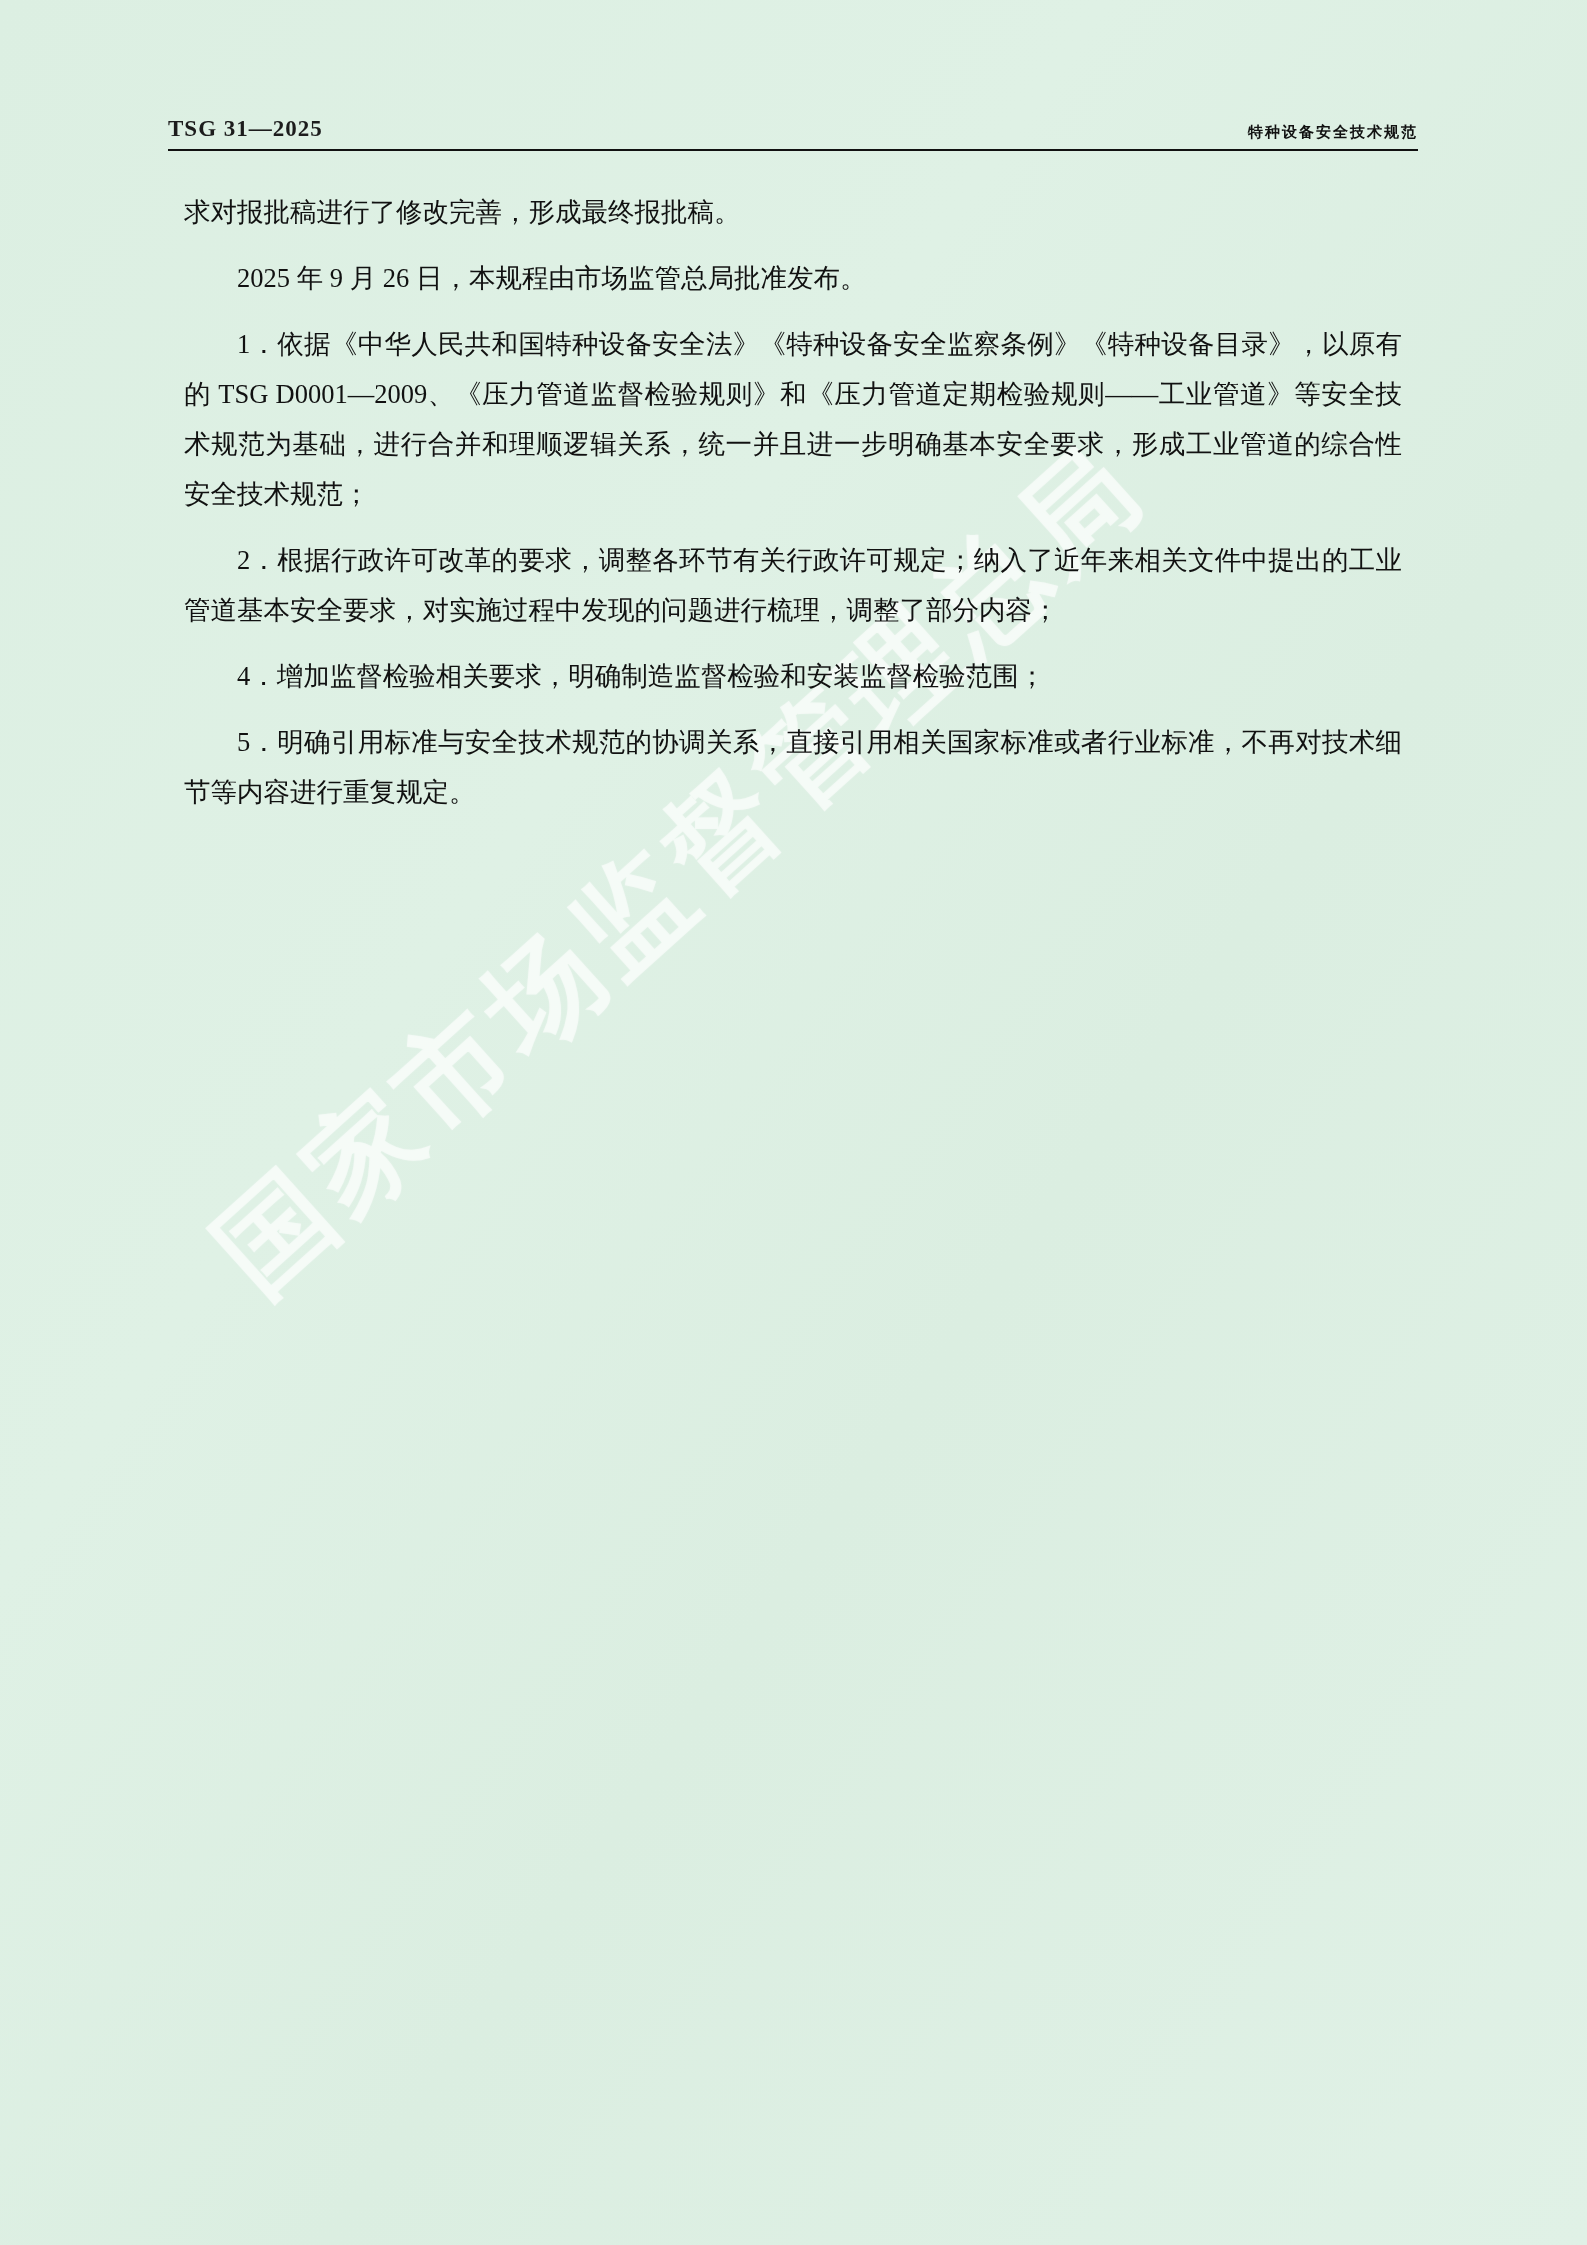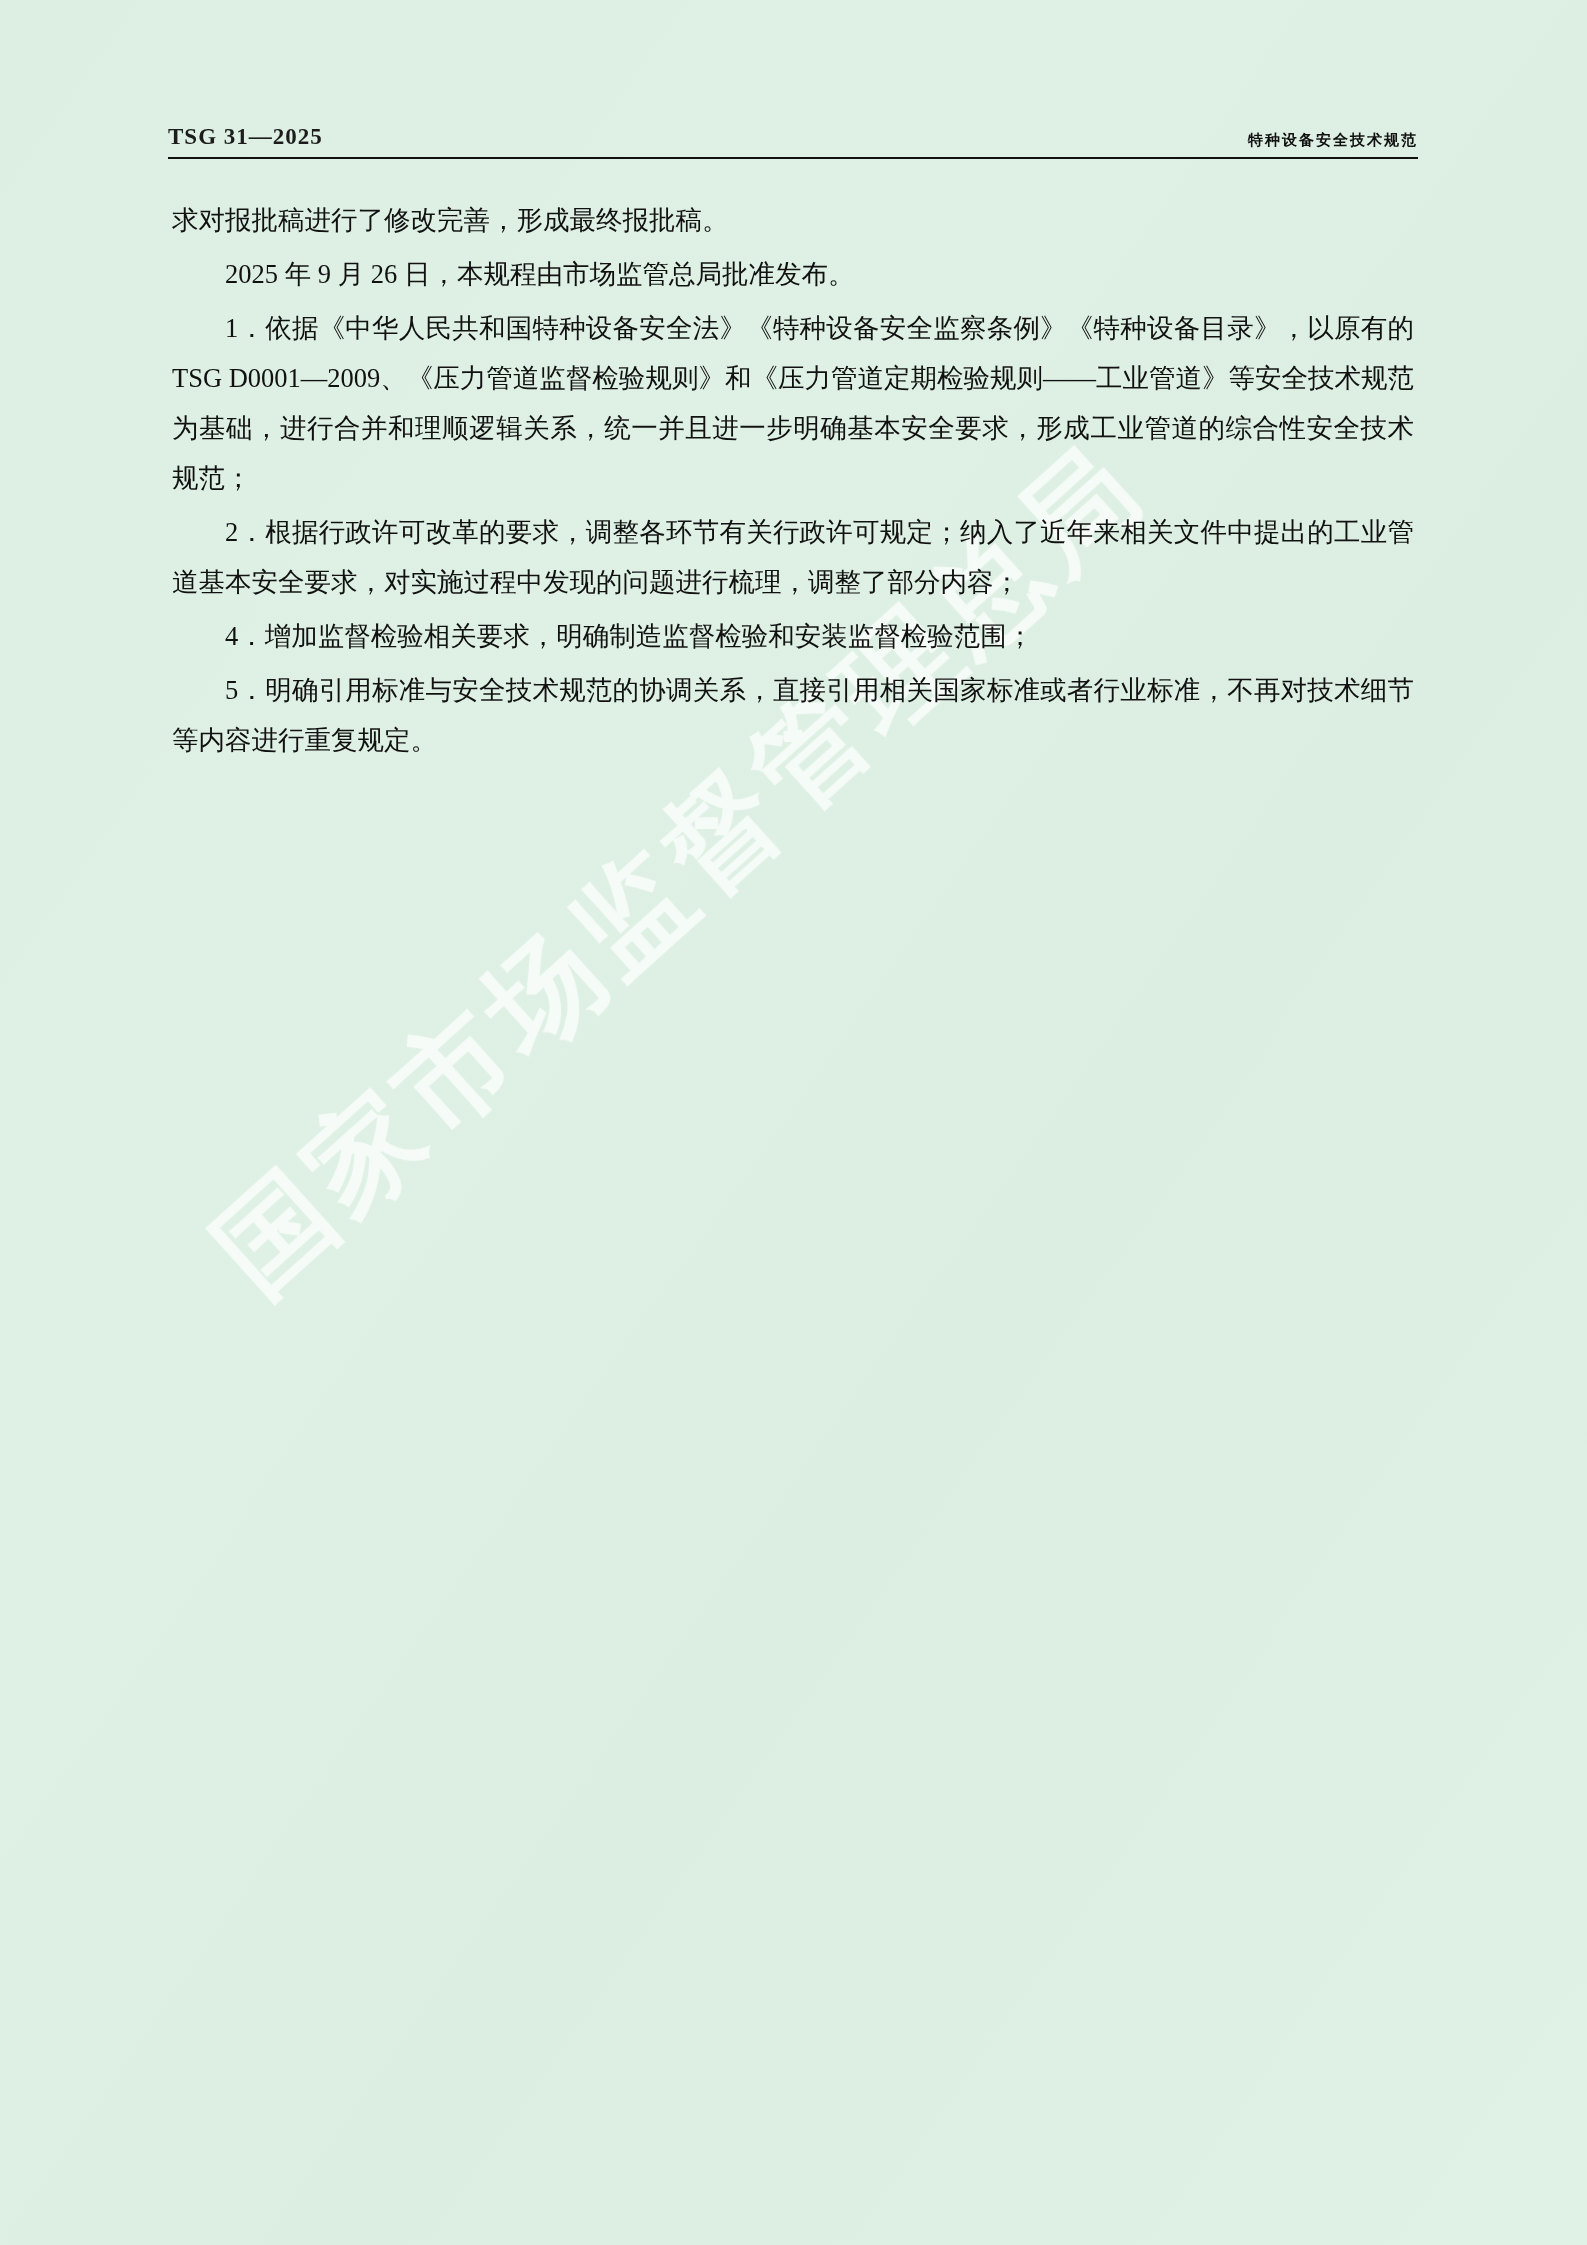--- a/index.html
+++ b/index.html
@@ -18,21 +18,21 @@
   .page {
     position: absolute;
     top: 0; left: 0;
     width: 1587px;
     height: 2245px;
     background: linear-gradient(125deg, #dcefe2 0%, #dff1e5 35%, #dbeee1 60%, #e0f1e6 100%);
   }
   .content {
     position: absolute;
     left: 168px;
-    top: 124px;
+    top: 116px;
     width: 1250px;
   }
   
   .header-row {
     display: flex;
     justify-content: space-between;
     align-items: flex-end;
     font-size: 23px;
     letter-spacing: 0.5px;
   }
@@ -57,21 +57,21 @@
   
   .body-text {
     margin-top: 36px;
     font-size: 26.5px;
     line-height: 50px;
     text-align: justify;
     text-justify: inter-ideograph;
     color: #111;
   }
   .para {
-    margin: 4px;
+    margin: 16px;
     text-indent: 0;
   }
   .para.indent {
     text-indent: 2em;
   }
   
   .watermark {
     position: absolute;
     left: 300px;
     top: 560px;

